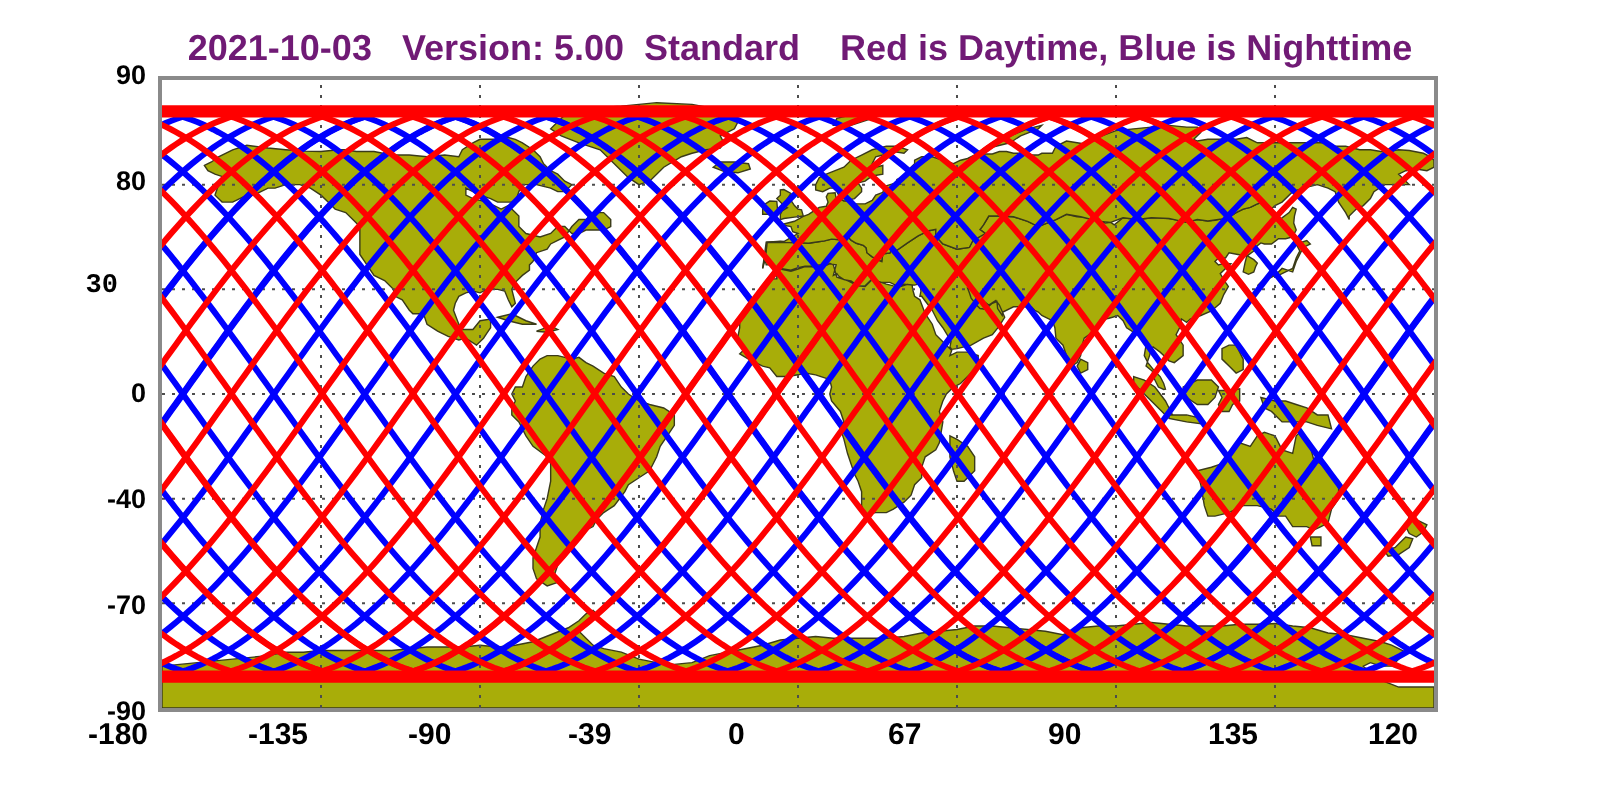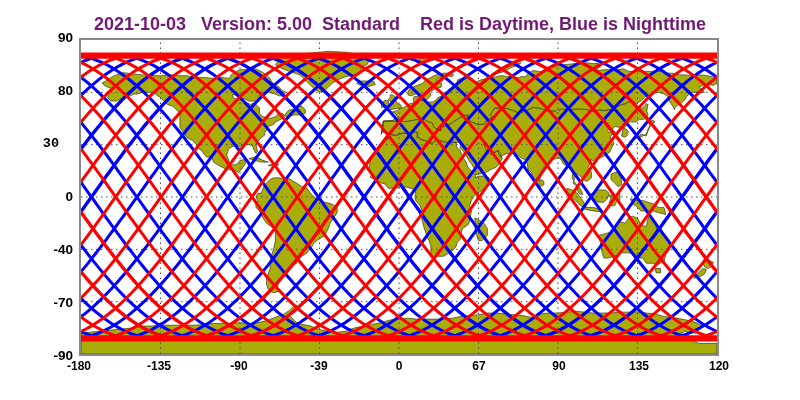--- a/index.html
+++ b/index.html
@@ -11,22 +11,22 @@
          font-size:18px;font-weight:bold;color:#701a75;white-space:pre;
          letter-spacing:0px;}
 
   #plot{position:absolute;left:79px;top:38px;width:640px;height:318px;
         background:#ffffff;box-sizing:border-box;
         border:2px solid #8a8a8a;}
 
   #mapsvg{position:absolute;left:0;top:0;width:100%;height:100%;display:block;}
   .tick-y{position:absolute;width:46px;text-align:right;
           font-size:13.5px;font-weight:bold;color:#000;line-height:1;}
-  .tick-x{position:absolute;width:70px;text-align:center;
-          font-size:12px;font-weight:bold;color:#000;line-height:1;}
+  .tick-x{position:absolute;width:70px;
+          font-size:15px;font-weight:bold;color:#000;line-height:1;}
 </style>
 </head>
 <body>
 
 <div id="root">
 
   <div id="title">2021-10-03   Version: 5.00  Standard    Red is Daytime, Blue is Nighttime</div>
 
   <div id="plot">
     <svg id="mapsvg" viewBox="-180 -90 360 180" preserveAspectRatio="none">

